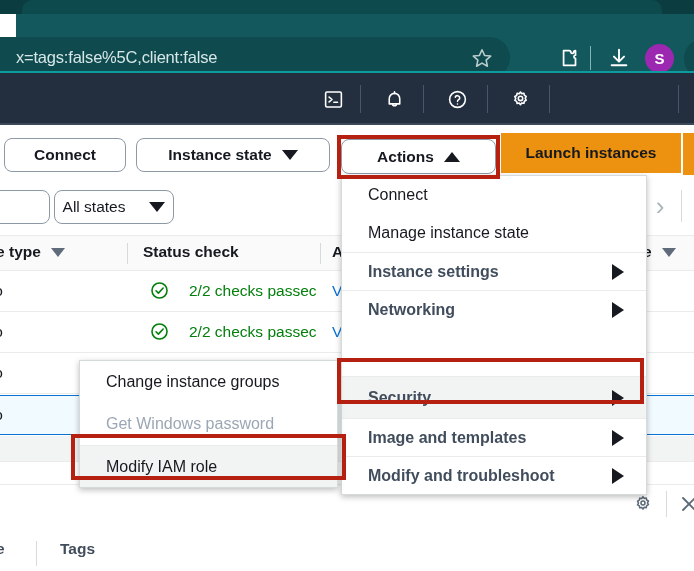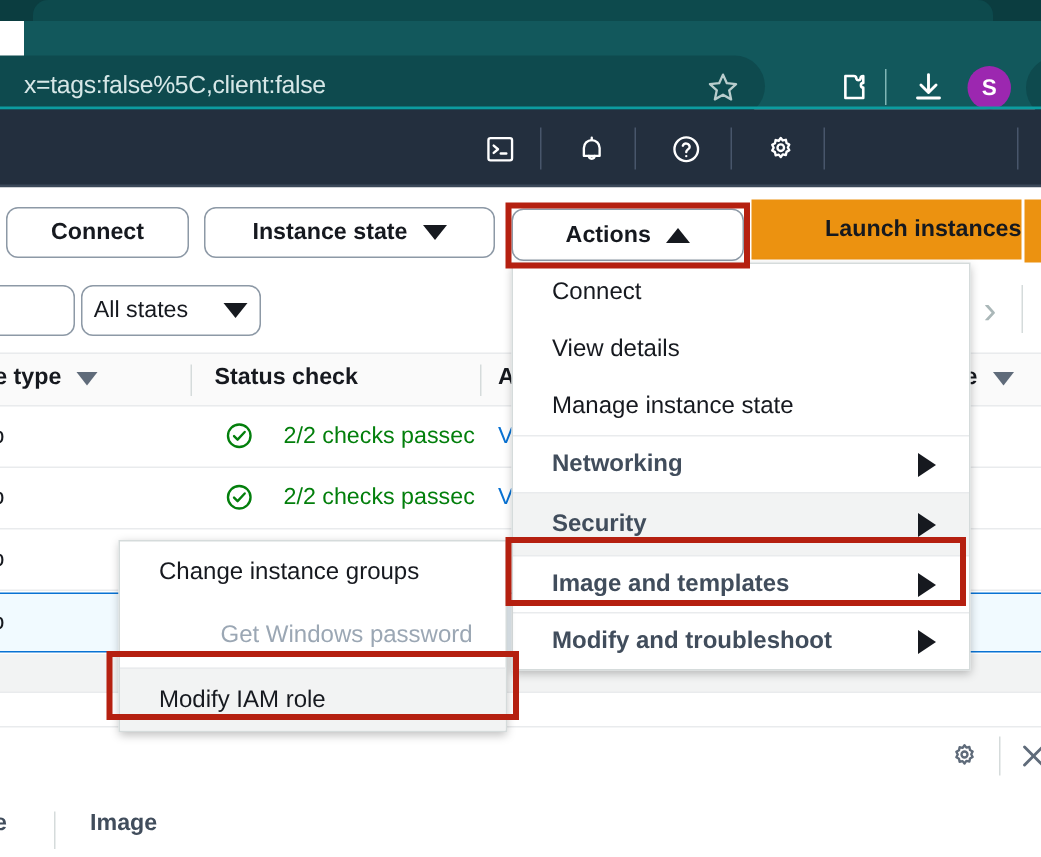--- a/index.html
+++ b/index.html
@@ -95,21 +95,21 @@
     color: #16191f; font-size: 15.5px; font-weight: bold;
     display: flex; align-items: center; justify-content: center; gap: 10px;
     white-space: nowrap;
   }
   .btn-connect  { left: 4px;   top: 138px; width: 122px; height: 34px; }
   .btn-state    { left: 136px; top: 138px; width: 194px; height: 34px; }
   .btn-actions  { left: 341px; top: 139px; width: 155px; height: 35px; border-radius: 8px; }
   .btn-launch {
     position: absolute; left: 501px; top: 133px; width: 180px; height: 40px;
     background: #ec9210; color: #16191f; font-size: 15.5px; font-weight: bold;
-    display: flex; align-items: center; justify-content: flex-end;
+    display: flex; align-items: center; justify-content: center;
   }
   .launch-caret {
     position: absolute; left: 683px; top: 133px; width: 11px; height: 42px;
     background: #ec9210;
   }
   .caret-down { width: 0; height: 0; border-left: 8px solid transparent; border-right: 8px solid transparent; border-top: 10px solid #16191f; }
   .caret-up   { width: 0; height: 0; border-left: 8px solid transparent; border-right: 8px solid transparent; border-bottom: 10px solid #16191f; }
 
   
   .filter-stub {
@@ -181,33 +181,33 @@
     z-index: 40;
   }
   .menu-actions { left: 341px; top: 175px; width: 306px; }
   .mi {
     position: relative; height: 38px; display: flex; align-items: center;
     padding: 0 14px 0 26px; font-size: 16px; color: #16191f; white-space: nowrap;
   }
   .mi.plain { color: #16191f; font-weight: normal; }
   .mi.group { font-weight: bold; color: #414d5c; justify-content: space-between; padding-right: 22px; }
   .mi.divider-top { border-top: 1px solid #e9ebed; }
-  .mi.hovered { background: #f2f3f3; }
+  .mi.hovered { background: #f2f3f3; margin-top: 48px; }
   .arrow-right {
     width: 0; height: 0; border-top: 8px solid transparent; border-bottom: 8px solid transparent;
     border-left: 12px solid #16191f;
   }
 
   
   .menu-security { left: 79px; top: 360px; width: 259px; }
   .smi {
     position: relative; height: 42px; display: flex; align-items: center;
     padding: 0 14px 0 26px; font-size: 16px; color: #16191f; white-space: nowrap;
   }
-  .smi.disabled { color: #9ba7b4; margin-left: 41px; }
+  .smi.disabled { color: #9ba7b4; }
   .smi.hovered { background: #f2f3f3; border-top: 1px solid #e9ebed; }
 
   
   .redbox { position: absolute; border: 4px solid #b52010; z-index: 60; pointer-events: none; }
   .rb-actions  { left: 337px; top: 135px; width: 163px; height: 44px; }
   .rb-security { left: 337px; top: 358px; width: 307px; height: 46px; }
   .rb-iam      { left: 71px;  top: 434px; width: 275px; height: 46px; }
 </style>
 </head>
 <body>
@@ -378,24 +378,25 @@
     <span class="cell-type">icro</span>
   </div>
 
   <div class="row-strip" style="top:436px;"></div>
 
   <div class="menu menu-actions">
     <div class="mi plain">
       <span>Connect</span>
     </div>
     <div class="mi plain">
-      <span>View details</span>
-    </div>
-    <div class="mi plain">
       <span>Manage instance state</span>
+    </div>
+    <div class="mi group divider-top">
+      <span>Instance settings</span>
+      <span class="arrow-right"></span>
     </div>
     <div class="mi group divider-top">
       <span>Networking</span>
       <span class="arrow-right"></span>
     </div>
     <div class="mi group divider-top hovered" style="height:42px;">
       <span>Security</span>
       <span class="arrow-right"></span>
     </div>
     <div class="mi group divider-top">
@@ -434,21 +435,21 @@
         <path d="M18.5 5.5 5.5 18.5"></path>
     </svg>
   </div>
 
   <div class="tabs-row">
     <div class="tab-item" style="left:-4px;">
       <span>e</span>
     </div>
     <div class="tab-sep"></div>
     <div class="tab-item" style="left:60px;">
-      <span>Image</span>
+      <span>Tags</span>
     </div>
   </div>
 
   <div class="redbox rb-actions"></div>
   <div class="redbox rb-security"></div>
   <div class="redbox rb-iam"></div>
 
 </div>
 
 </body></html>

